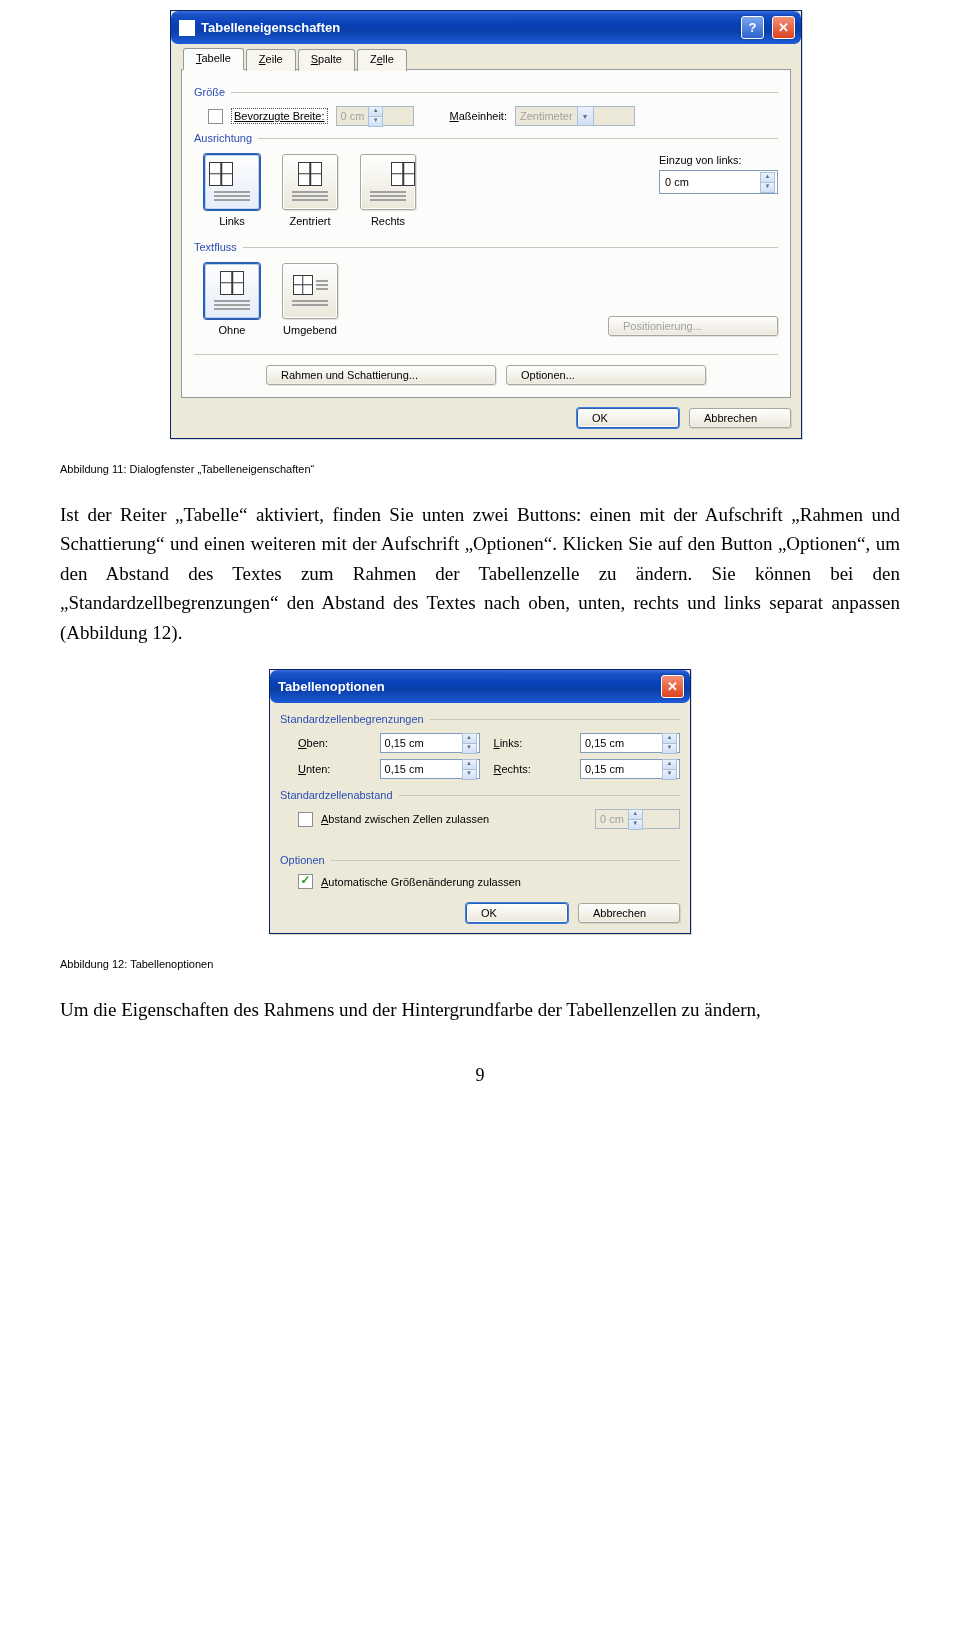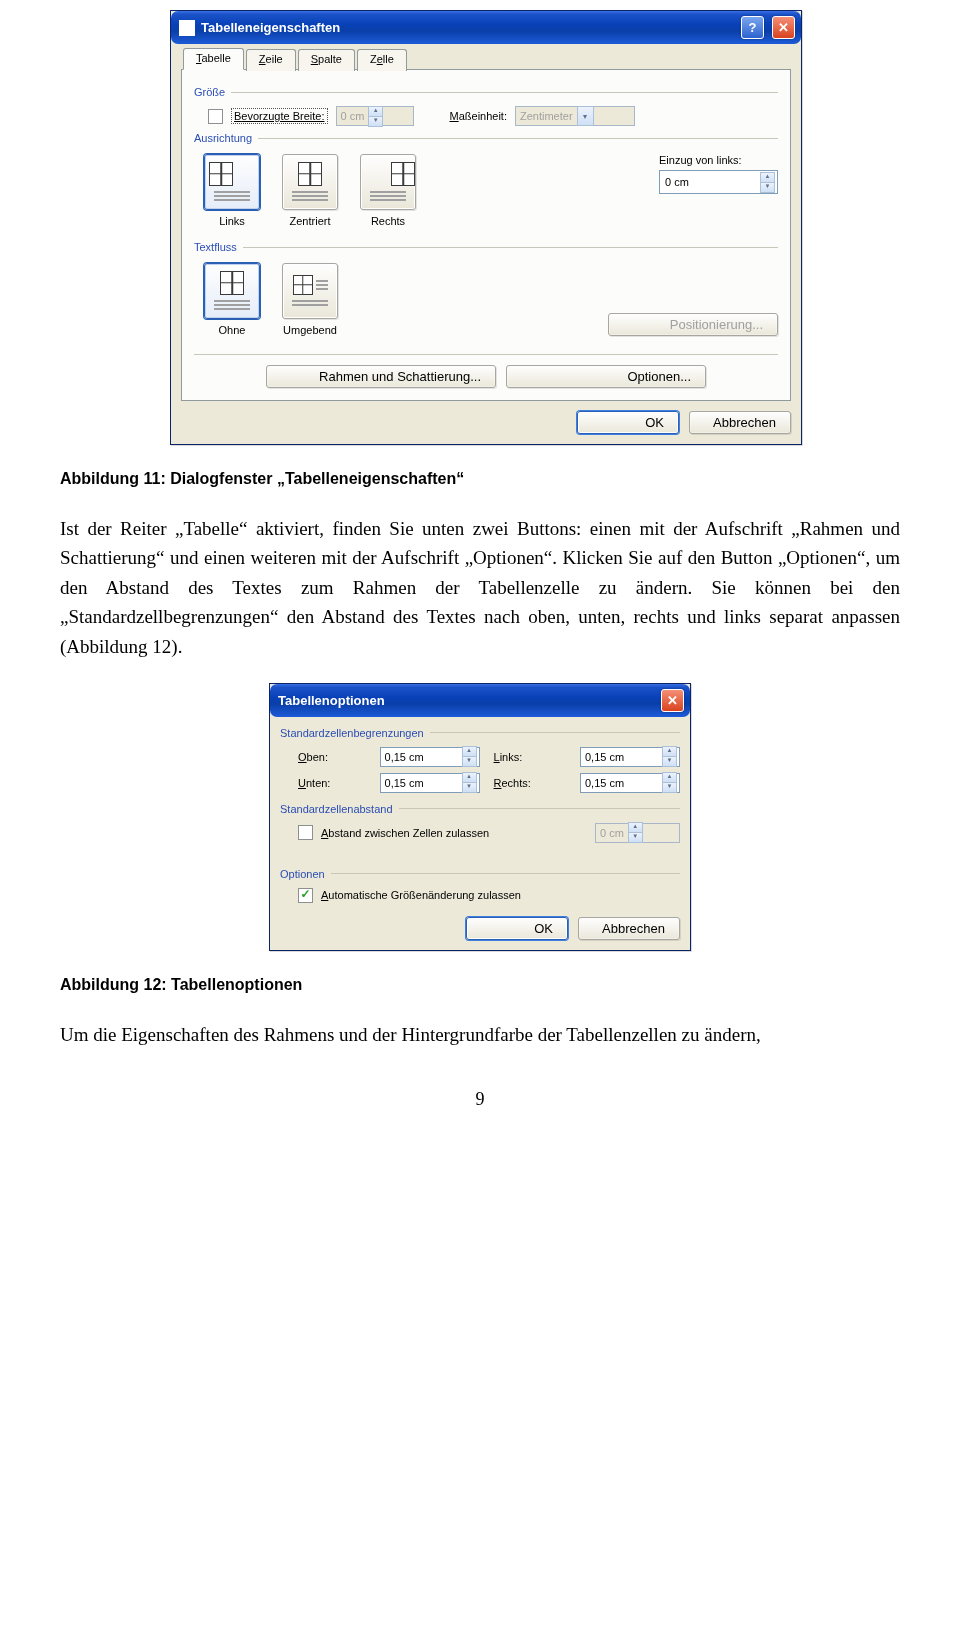--- a/index.html
+++ b/index.html
@@ -13,21 +13,21 @@
   }
   .page {
     padding: 0 60px 40px 60px;
   }
   .doc-text {
     font-family: Garamond, Georgia, 'Times New Roman', serif;
     font-size: 19px;
     line-height: 1.55;
     margin: 22px 0;
   }
-  .doc-text.bold { font-weight: bold; font-family: Arial, sans-serif; font-size: 16px; }
+  .doc-text.bold { font-weight: normal; font-family: Arial, sans-serif; font-size: 11px; }
   .page-number {
     text-align: center;
     font-family: Garamond, Georgia, serif;
     font-size: 18px;
     margin-top: 40px;
   }
 
   
   .win {
     border: 1px solid #0a246a;
@@ -211,24 +211,24 @@
   .indent-spinbox { border:1px solid #7f9db9; background:#fff; height:22px; width:110px;
     display:flex; align-items:center; padding:0 2px 0 5px; font-size:11px;}
   .indent-spinbox .spin-btns{margin-left:auto;}
 
   
   .btn {
     border: 1px solid #a7a6a0;
     background: linear-gradient(to bottom,#fefefe,#eae7d9);
     border-radius: 3px;
     padding: 3px 14px;
-    font-size: 13px;
+    font-size: 11px;
     box-shadow: inset 0 0 0 1px #fff5, 1px 1px 0 rgba(0,0,0,.1);
     min-width: 72px;
-    text-align: right;
+    text-align: left;
     cursor: default;
   }
   .btn.primary { box-shadow: 0 0 0 1px #3c7fe1, inset 0 0 0 1px #fff; border-color:#2a5fb3;}
   .btn.disabled { color:#a0a0a0; }
   .btn-row { display:flex; gap:10px; justify-content:flex-end; margin-top:8px; }
   .btn-row.center { justify-content:center; }
 
   
   .grid2 {
     display:grid;

